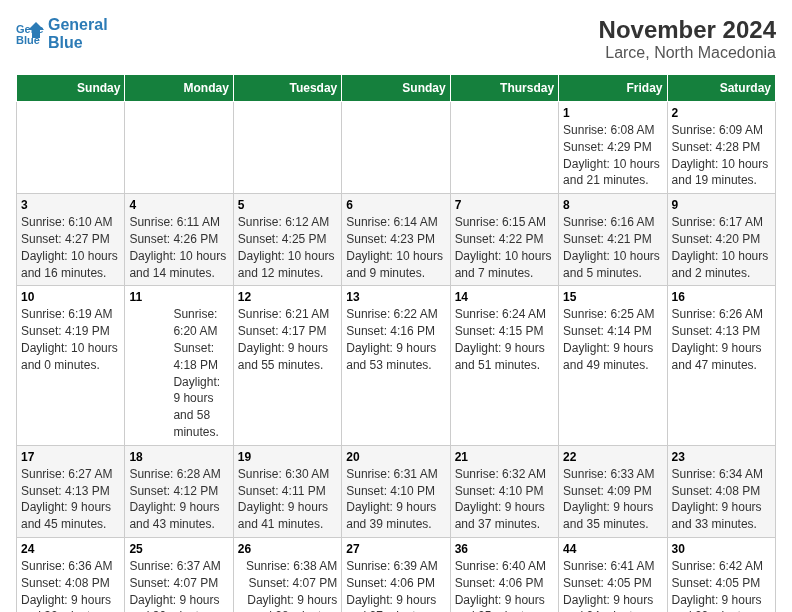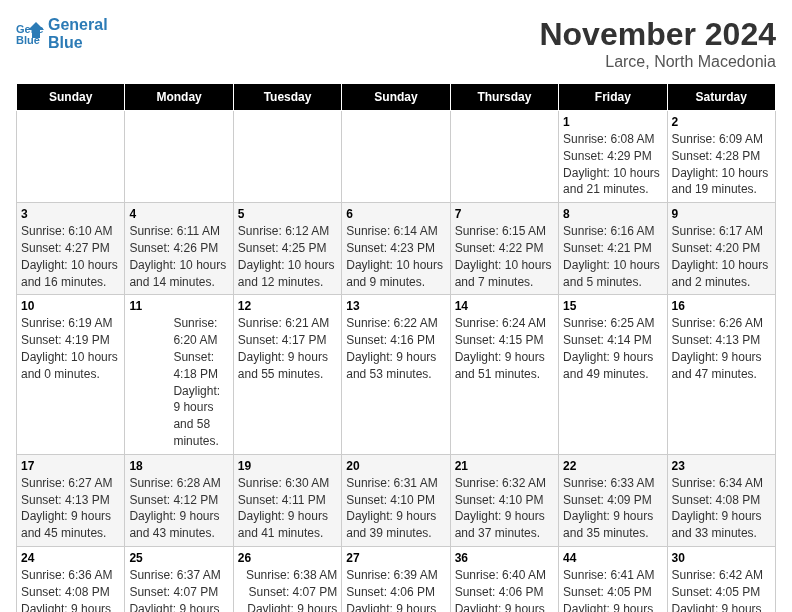--- a/index.html
+++ b/index.html
@@ -22,38 +22,38 @@
       gap: 4px;
     }
     .logo-icon {
       width: 28px;
       height: 28px;
     }
     .title-area {
       text-align: right;
     }
     .month-title {
-      font-size: 32px;
+      font-size: 24px;
       font-weight: bold;
       color: #333;
     }
     .location-title {
       font-size: 16px;
       color: #555;
     }
     table {
       width: 100%;
       border-collapse: collapse;
       font-size: 11px;
     }
     thead tr th {
-      background-color: #000000;
+      background-color: #15803d;
       color: #fff;
       padding: 6px 4px;
-      text-align: center;
+      text-align: right;
       font-size: 12px;
       font-weight: bold;
       border: 1px solid #fff;
     }
     tbody tr td {
       border: 1px solid #ccc;
       vertical-align: top;
       padding: 4px;
       height: 80px;
       width: 14.28%;

